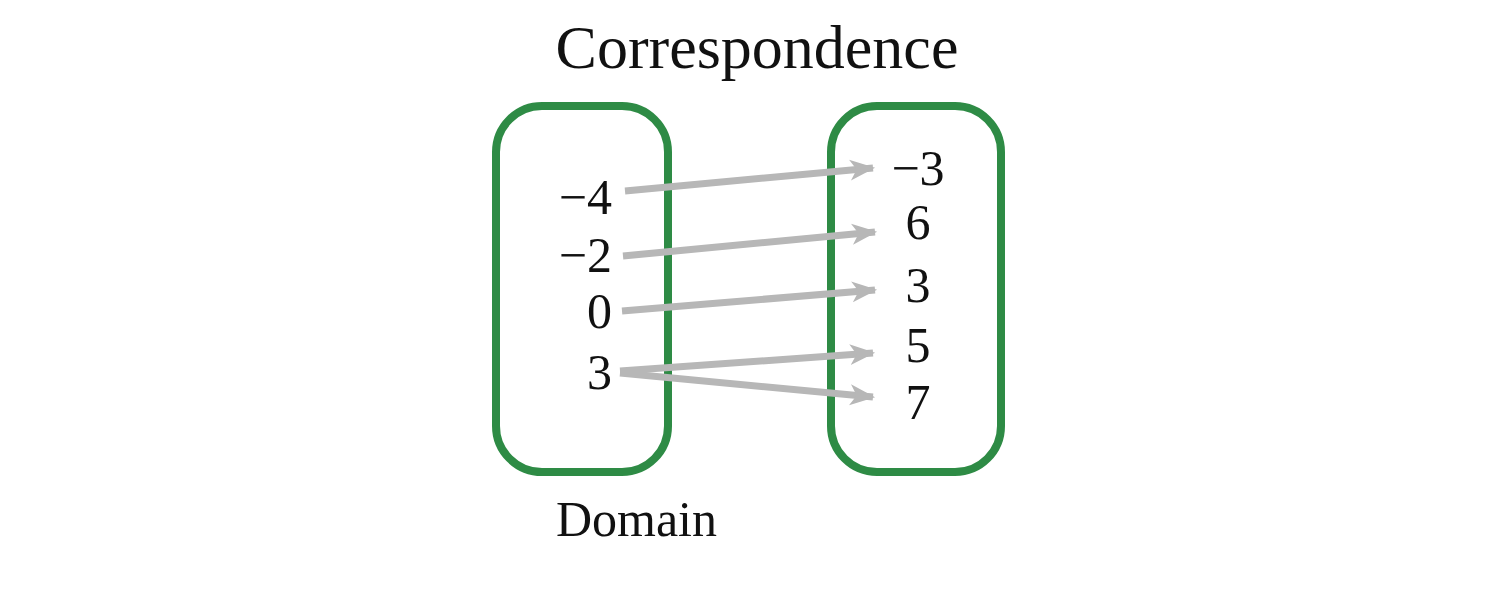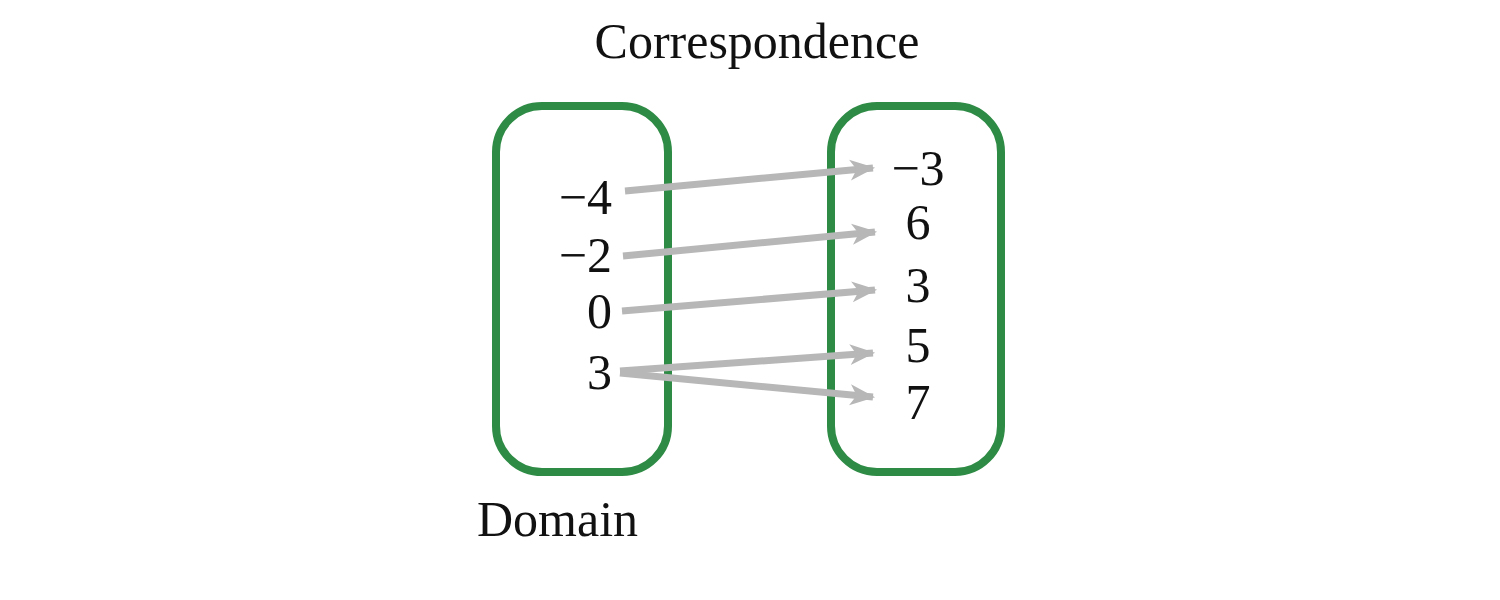--- a/index.html
+++ b/index.html
@@ -20,21 +20,21 @@
     background: var(--background);
     overflow: hidden;
     color: var(--text);
   }
   .title {
     position: absolute;
     top: 16px;
     left: 507px;
     width: 500px;
     text-align: center;
-    font-size: 50px;
+    font-size: 62px;
     line-height: 1;
     color: var(--text);
   }
   .set-box {
     position: absolute;
     top: 102px;
     height: 374px;
     border: 8px solid var(--set-border);
     border-radius: 50px;
     background: transparent;
@@ -46,21 +46,21 @@
     font-size: 50px;
     line-height: 1;
     color: var(--text);
   }
   .domain-col .value { left: 462px; width: 150px; text-align: right; }
   .range-col  .value { left: 818px; width: 200px; text-align: center; }
   .set-label {
     position: absolute;
     top: 494px;
     width: 240px;
-    text-align: left;
+    text-align: right;
     font-size: 50px;
     line-height: 1;
     color: var(--text);
   }
   .domain-label { left: 477px; }
   .range-label  { left: 798px; }
   .arrows {
     position: absolute;
     inset: 0;
     pointer-events: none;

